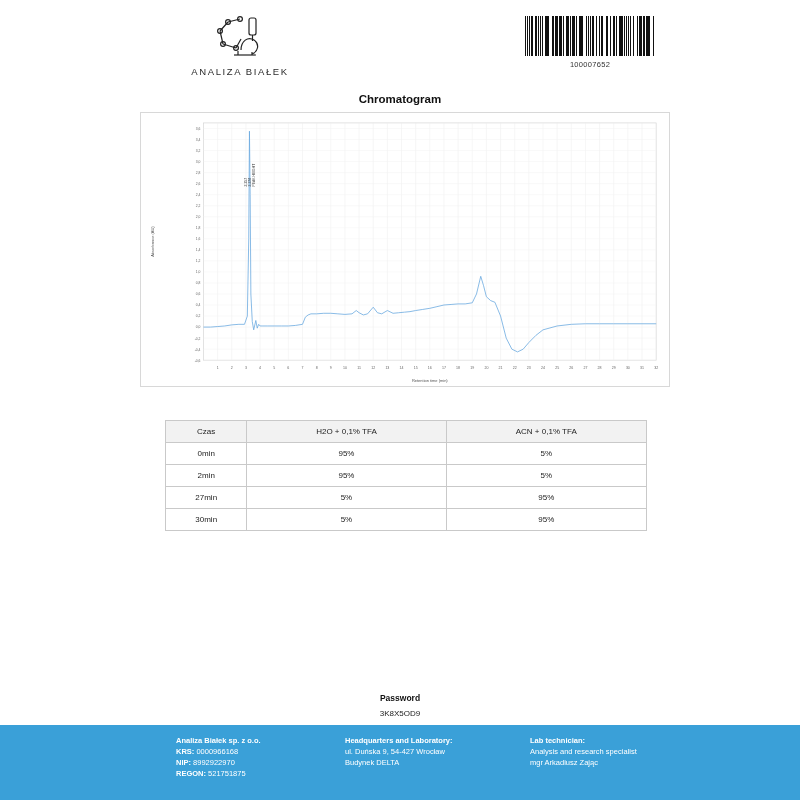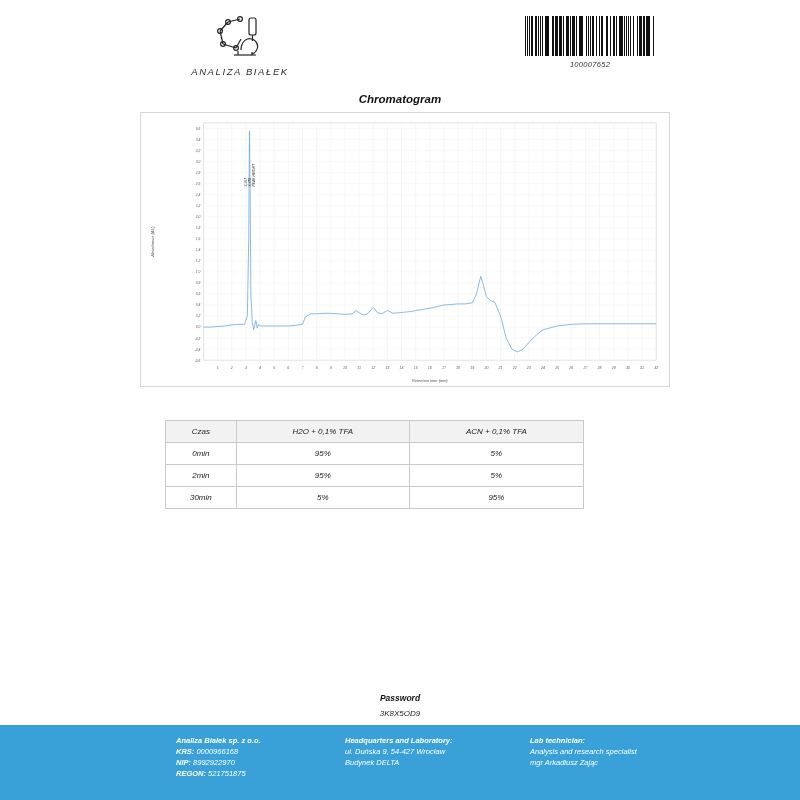--- a/index.html
+++ b/index.html
@@ -7,21 +7,20 @@
     margin: 0; padding: 0;
     width: 800px; height: 800px;
     background: #ffffff;
     font-family: "Liberation Sans", sans-serif;
     color: #1a1a1a;
   }
   .page {
     position: relative;
     width: 800px; height: 800px;
     overflow: hidden;
-    font-style: italic;
   }
 
   
   .header {
     position: absolute;
     top: 8px; left: 0; right: 0;
     height: 80px;
   }
   .logo-block {
     position: absolute;
@@ -80,21 +79,21 @@
     width: 530px; height: 275px;
     border: 1px solid #d8d8d8;
     background: #fff;
   }
   .chart-svg { display: block; width: 100%; height: 100%; }
 
   
   .method-table {
     position: absolute;
     left: 165px; top: 420px;
-    width: 419px;
+    width: 482px;
     border-collapse: collapse;
     font-size: 8px;
   }
   .method-table th, .method-table td {
     border: 1px solid #c9c9c9;
     text-align: center;
     padding: 6px 2px;
     font-weight: normal;
     color: #222;
   }
@@ -416,20 +415,25 @@
           <td>0min</td>
           <td>95%</td>
           <td>5%</td>
         </tr>
         <tr>
           <td>2min</td>
           <td>95%</td>
           <td>5%</td>
         </tr>
         <tr>
+          <td>27min</td>
+          <td>5%</td>
+          <td>95%</td>
+        </tr>
+        <tr>
           <td>30min</td>
           <td>5%</td>
           <td>95%</td>
         </tr>
       </tbody>
   </table>
 
   <div class="password-block">
     <div class="password-label">Password</div>
     <div class="password-value">3K8X5OD9</div>

